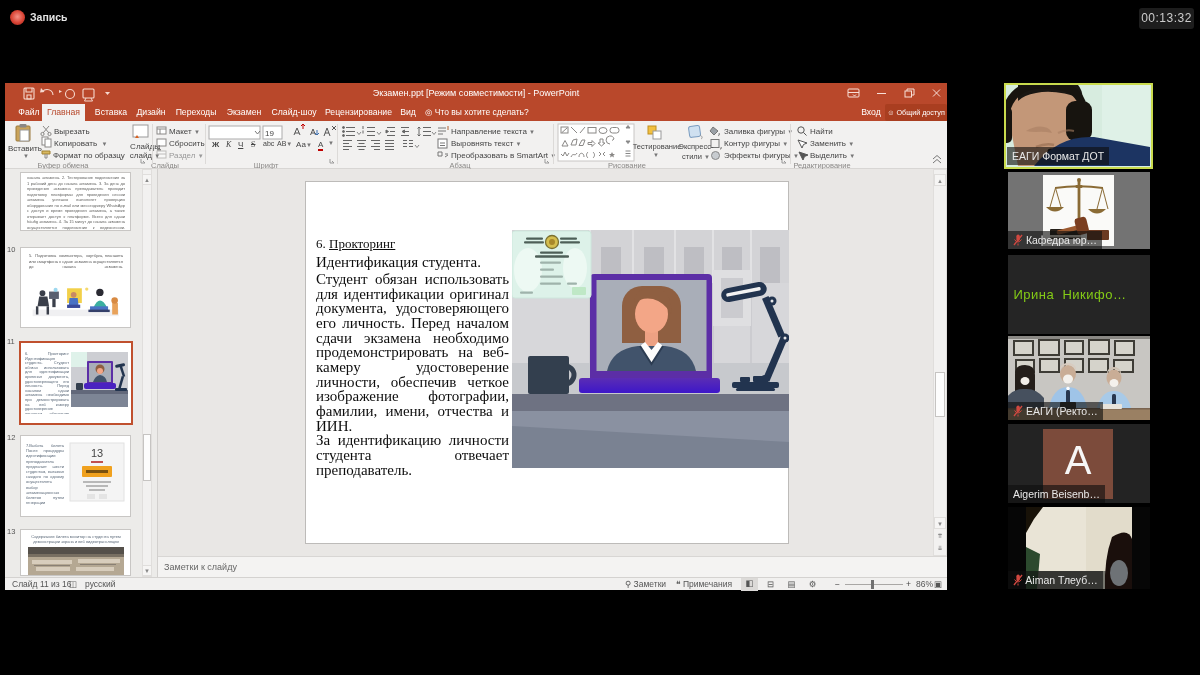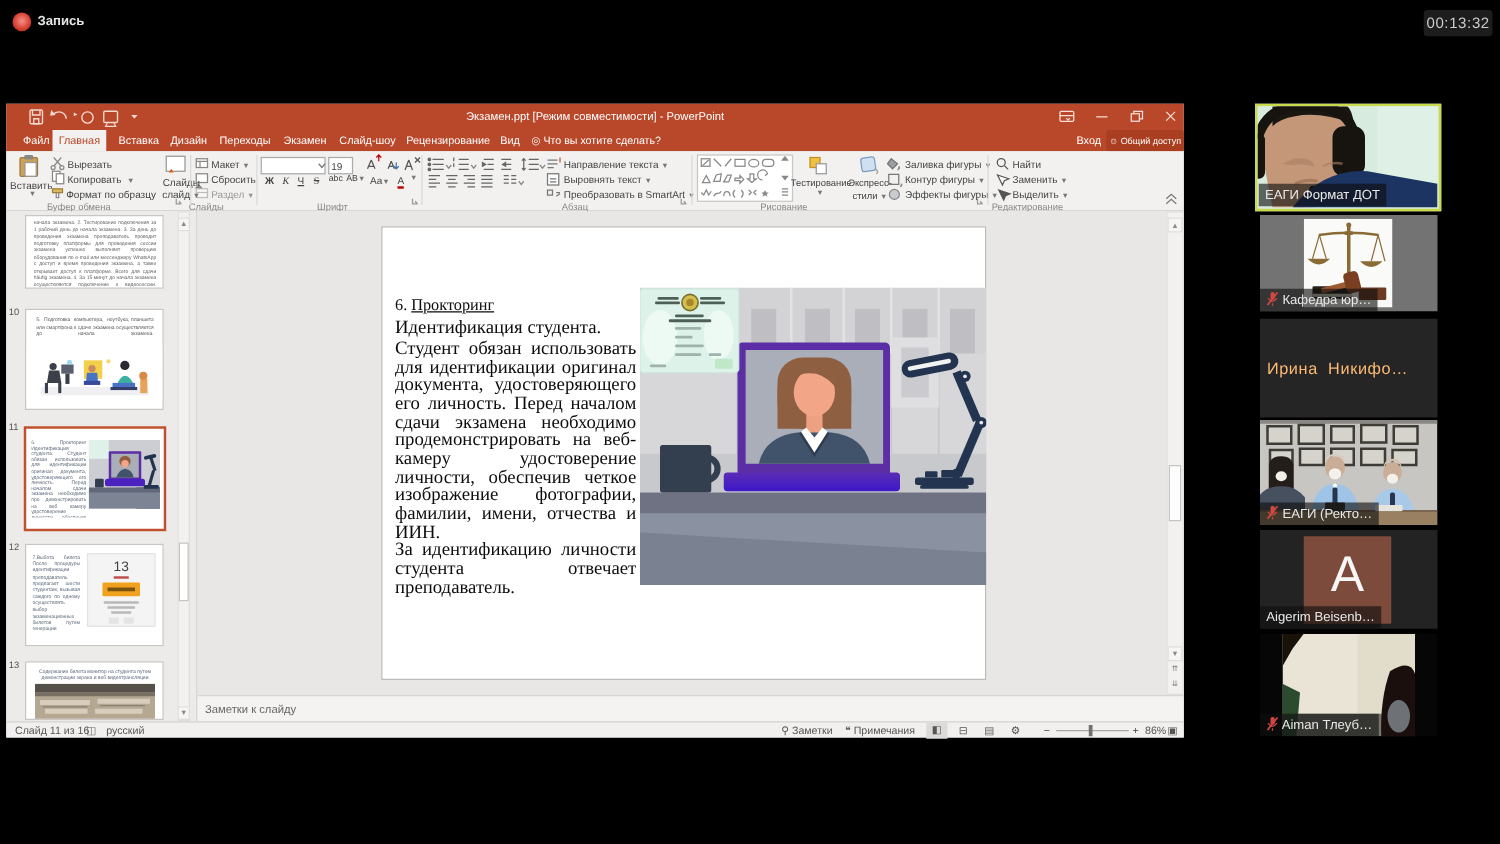--- a/index.html
+++ b/index.html
@@ -580,21 +580,21 @@
           <rect x="3.4" y="0.5" width="3.4" height="6.5" rx="1.7" stroke="none"></rect>
           <path d="M1.5 5.5 Q5 10.5 8.5 5.5" fill="none"></path>
           <path d="M5 9.5 V11.5" fill="none"></path>
           <path d="M1 11 L9 1" stroke-width="1.4" fill="none"></path>
         </g>
       </svg>
       Кафедра юр…</div>
   </div>
 
   <div class="abs vtile" style="top:255px;height:79px;background:#252525">
-    <div style="position:absolute;width:124px;top:32px;text-align:center;color:#fdba74;font-size:13px;letter-spacing:.5px">Ирина &nbsp;Никифо…</div>
+    <div style="position:absolute;width:124px;top:32px;text-align:center;color:#84cc16;font-size:13px;letter-spacing:.5px">Ирина &nbsp;Никифо…</div>
   </div>
 
   <div class="abs vtile" style="top:336px;height:84px">
     <svg width="142" height="84" viewBox="0 0 142 84" style="position:absolute;left:0;top:0">
       <rect width="142" height="84" fill="#C8C6C2"></rect>
       <rect x="0" y="0" width="142" height="3" fill="#8A8884"></rect>
       <g fill="#3E3C36">
         <rect x="5" y="4" width="21" height="16"></rect>
         <rect x="30" y="3" width="22" height="17"></rect>
         <rect x="56" y="4" width="20" height="15"></rect>

